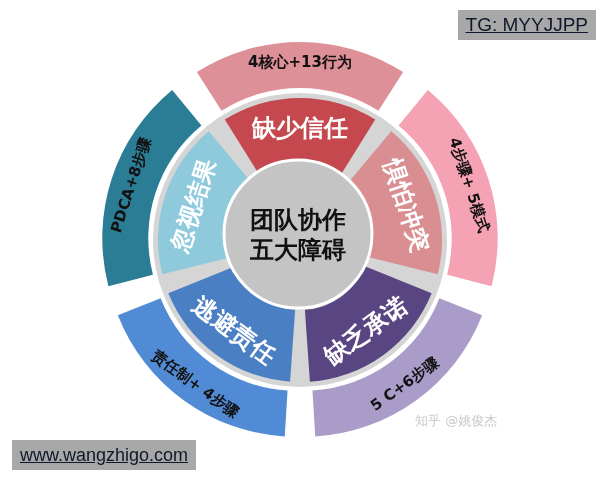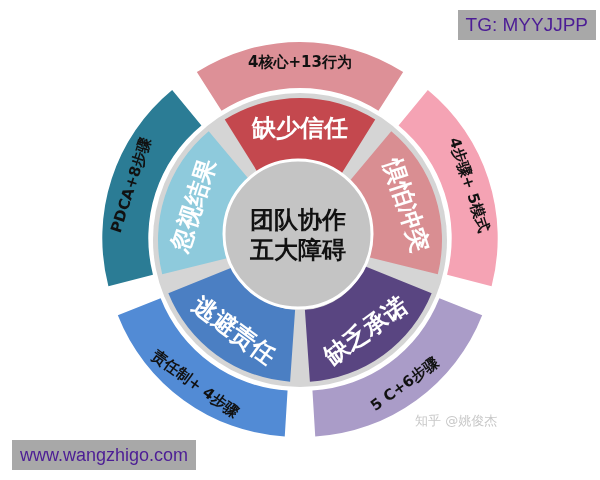--- a/index.html
+++ b/index.html
@@ -1,21 +1,21 @@
 <!DOCTYPE html>
 <html><head>
 <meta charset="utf-8">
 <style>
   html, body { margin:0; padding:0; background:#ffffff; }
   body { width:600px; height:480px; position:relative; overflow:hidden;
          font-family:"DejaVu Sans","Liberation Sans",sans-serif; }
   #wheel { position:absolute; left:0; top:0; width:600px; height:480px; }
-  .wm { position:absolute; background:#a8a8a8; color:#4c1d95;
+  .wm { position:absolute; background:#a8a8a8; color:#0f172a;
         font-family:"Liberation Sans","DejaVu Sans",sans-serif; font-size:19px;
-        line-height:30px; padding:0 8px; }
+        line-height:30px; padding:0 8px;text-decoration:underline; }
   #wm-tg { right:4px; top:10px; height:30px; }
   #wm-site { left:12px; top:440px; height:30px; font-size:18px; }
   #wm-zhihu { position:absolute; left:415px; top:412px; color:#c8c8c8; font-size:13px; }
   .inner-label { fill:#ffffff; font-weight:bold; font-size:24px;
                  font-family:"DejaVu Sans",sans-serif; }
   .outer-label { fill:#111111; font-weight:bold; font-size:15px;
                  font-family:"DejaVu Sans",sans-serif; }
   .center-label { fill:#111111; font-weight:bold; font-size:24px;
                   font-family:"DejaVu Sans",sans-serif; }
 </style>

